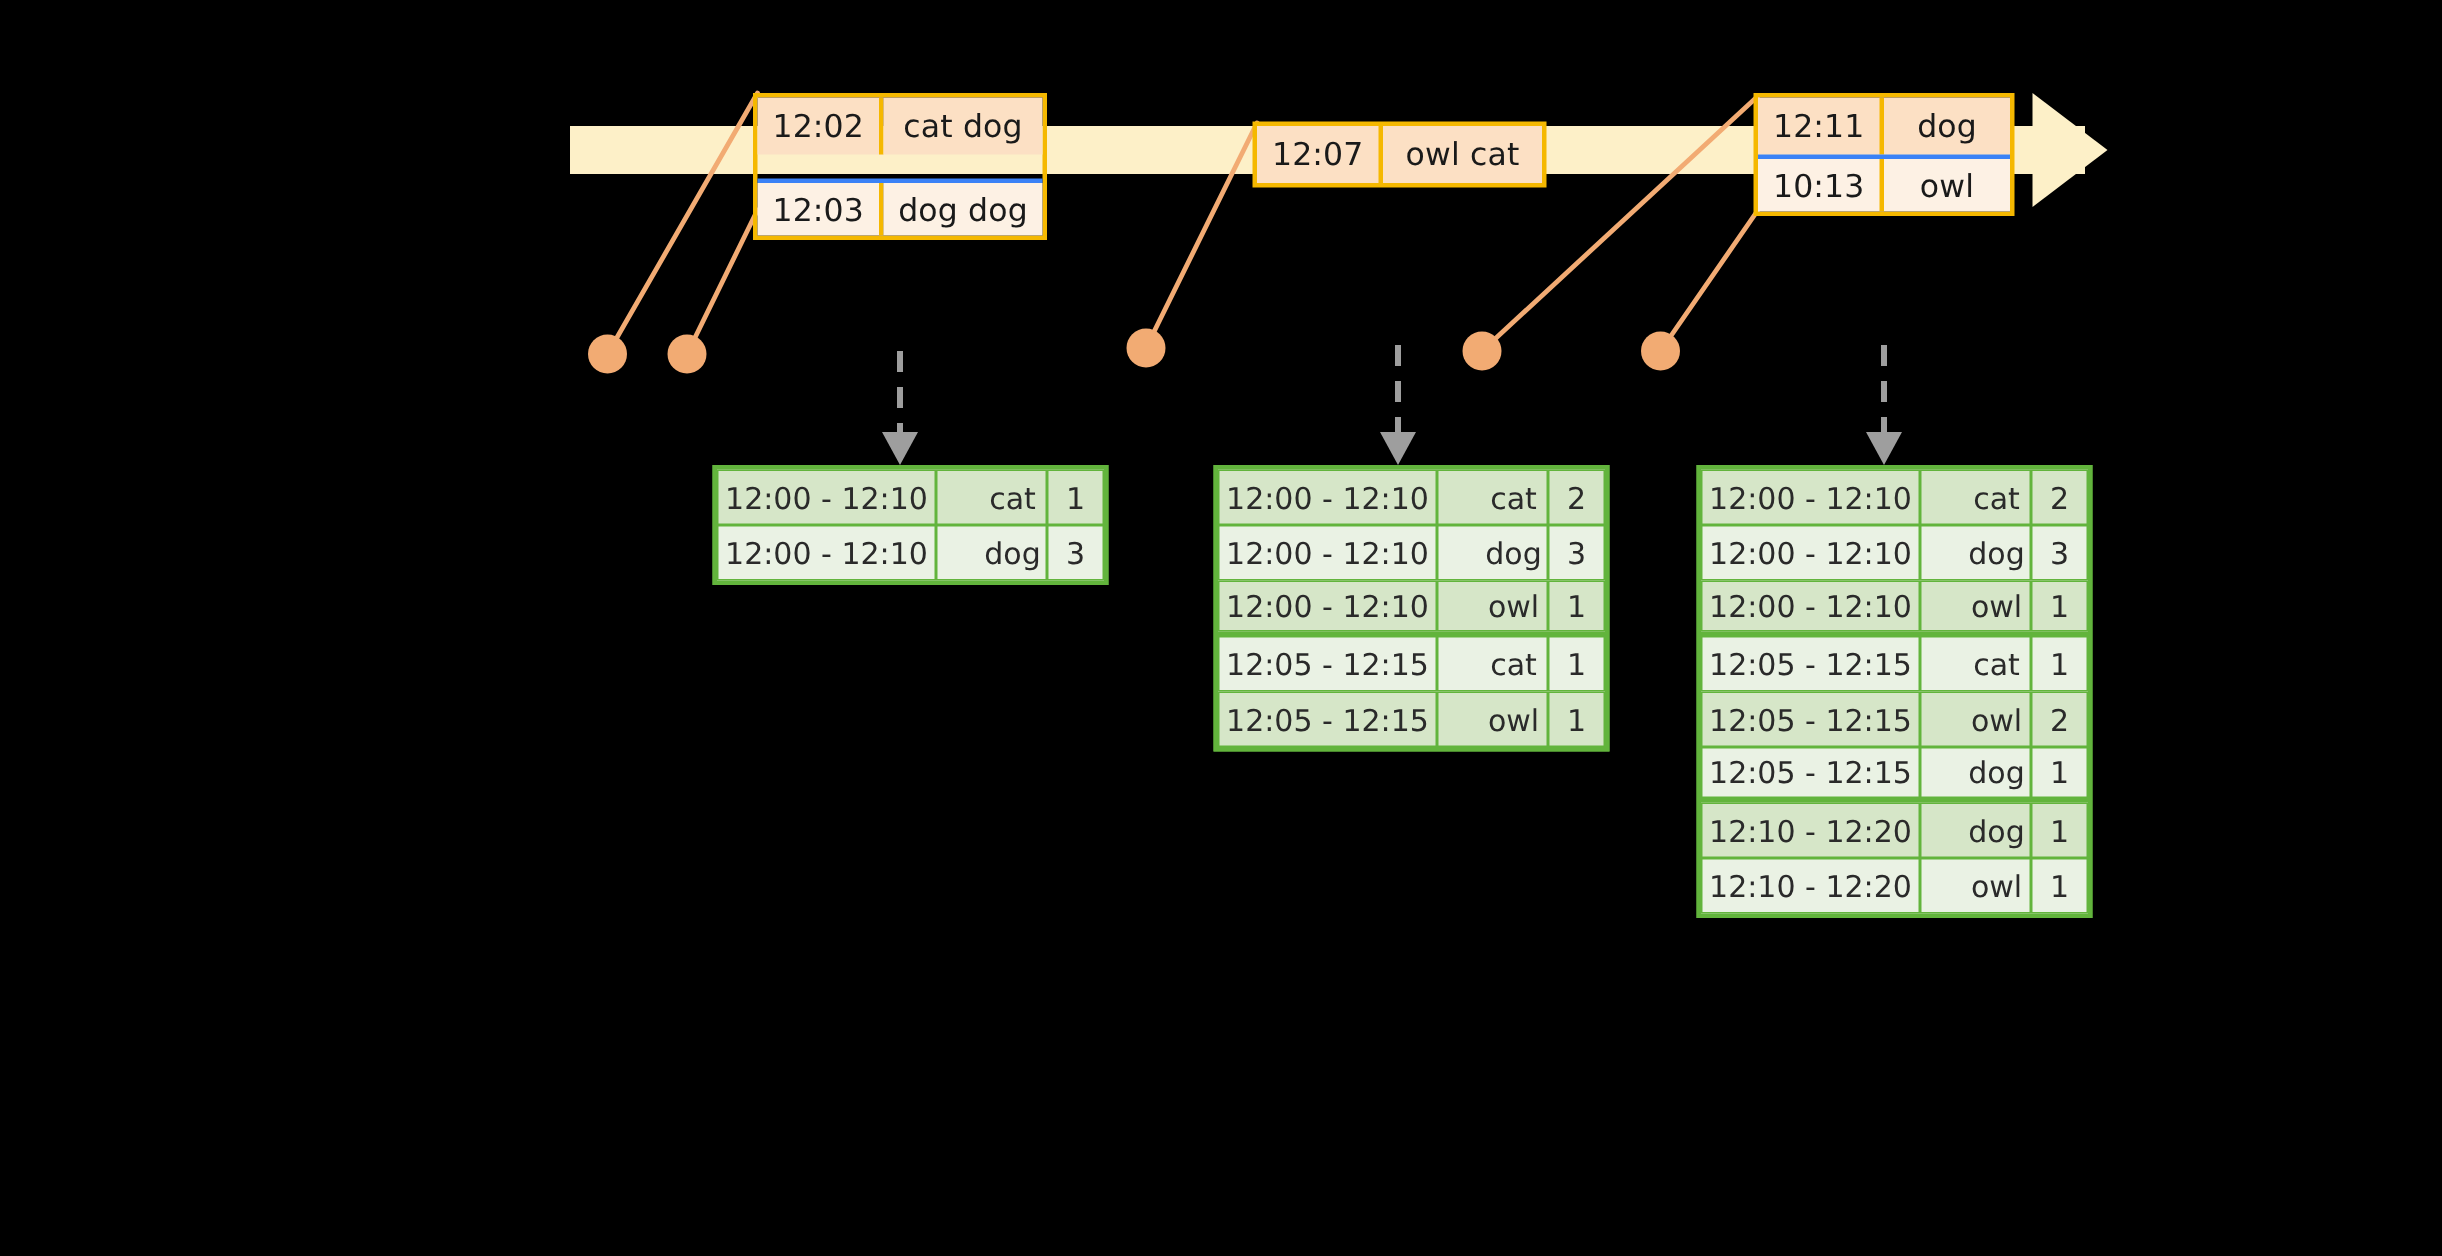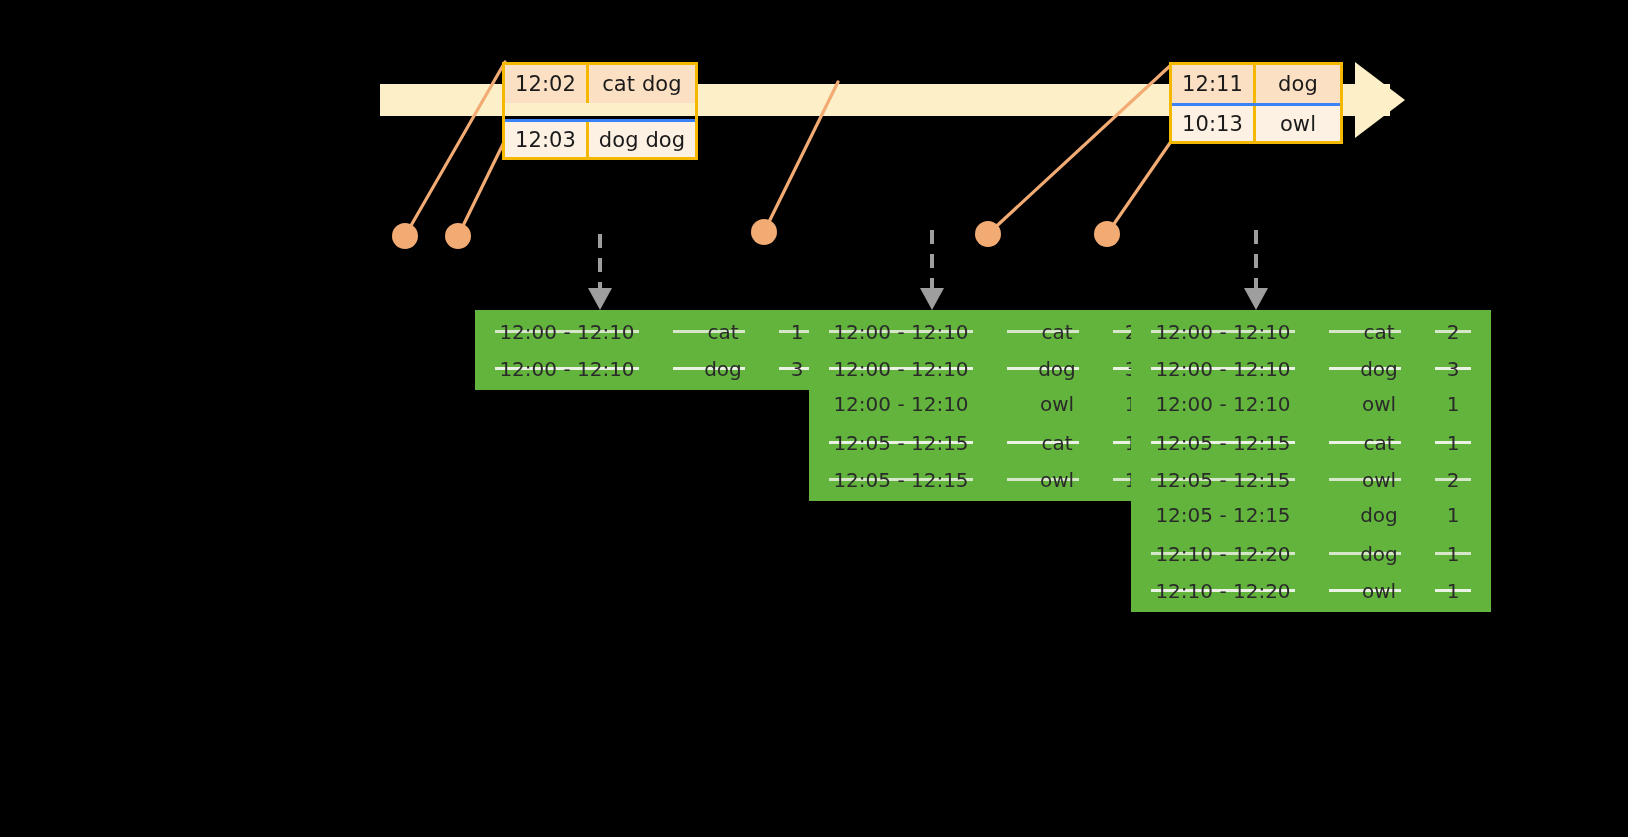--- a/index.html
+++ b/index.html
@@ -79,21 +79,21 @@
     box-sizing: border-box;
   }
   .res-cell {
     display: flex;
     align-items: center;
     justify-content: center;
     box-sizing: border-box;
     font-size: 20px;
     color: #2a2a2a;
     border: 1px solid #62b43c;
-    margin: 16px;
+    margin: 0;
   }
   .res-cell.win   { width: 146px; }
   .res-cell.key   { width: 74px; padding-left: 28px; }
   .res-cell.count { width: 38px; }
   .res-row.shade-a .res-cell { background: #d6e6c8; }
   .res-row.shade-b .res-cell { background: #eaf2e4; }
   .res-row.grp-end { border-bottom: 3px solid #62b43c; }
 </style>
 </head>
 <body>
@@ -143,20 +143,26 @@
     <div class="event-row ev-shade-a">
       <div class="event-cell time">12:02</div>
       <div class="event-cell words">cat dog</div>
     </div>
     <div class="event-row ev-shade-b">
       <div class="event-cell time">12:03</div>
       <div class="event-cell words">dog dog</div>
     </div>
   </div>
 
+  <div class="event-box" style="left:835px; top:81px; width:196px;">
+    <div class="event-row ev-shade-a">
+      <div class="event-cell time">12:07</div>
+      <div class="event-cell words">owl cat</div>
+    </div>
+  </div>
 
   <div class="event-box" style="left:1169px; top:62px; width:174px;">
     <div class="event-row ev-shade-a">
       <div class="event-cell time">12:11</div>
       <div class="event-cell words">dog</div>
     </div>
     <div class="event-row ev-shade-b">
       <div class="event-cell time">10:13</div>
       <div class="event-cell words">owl</div>
     </div>

